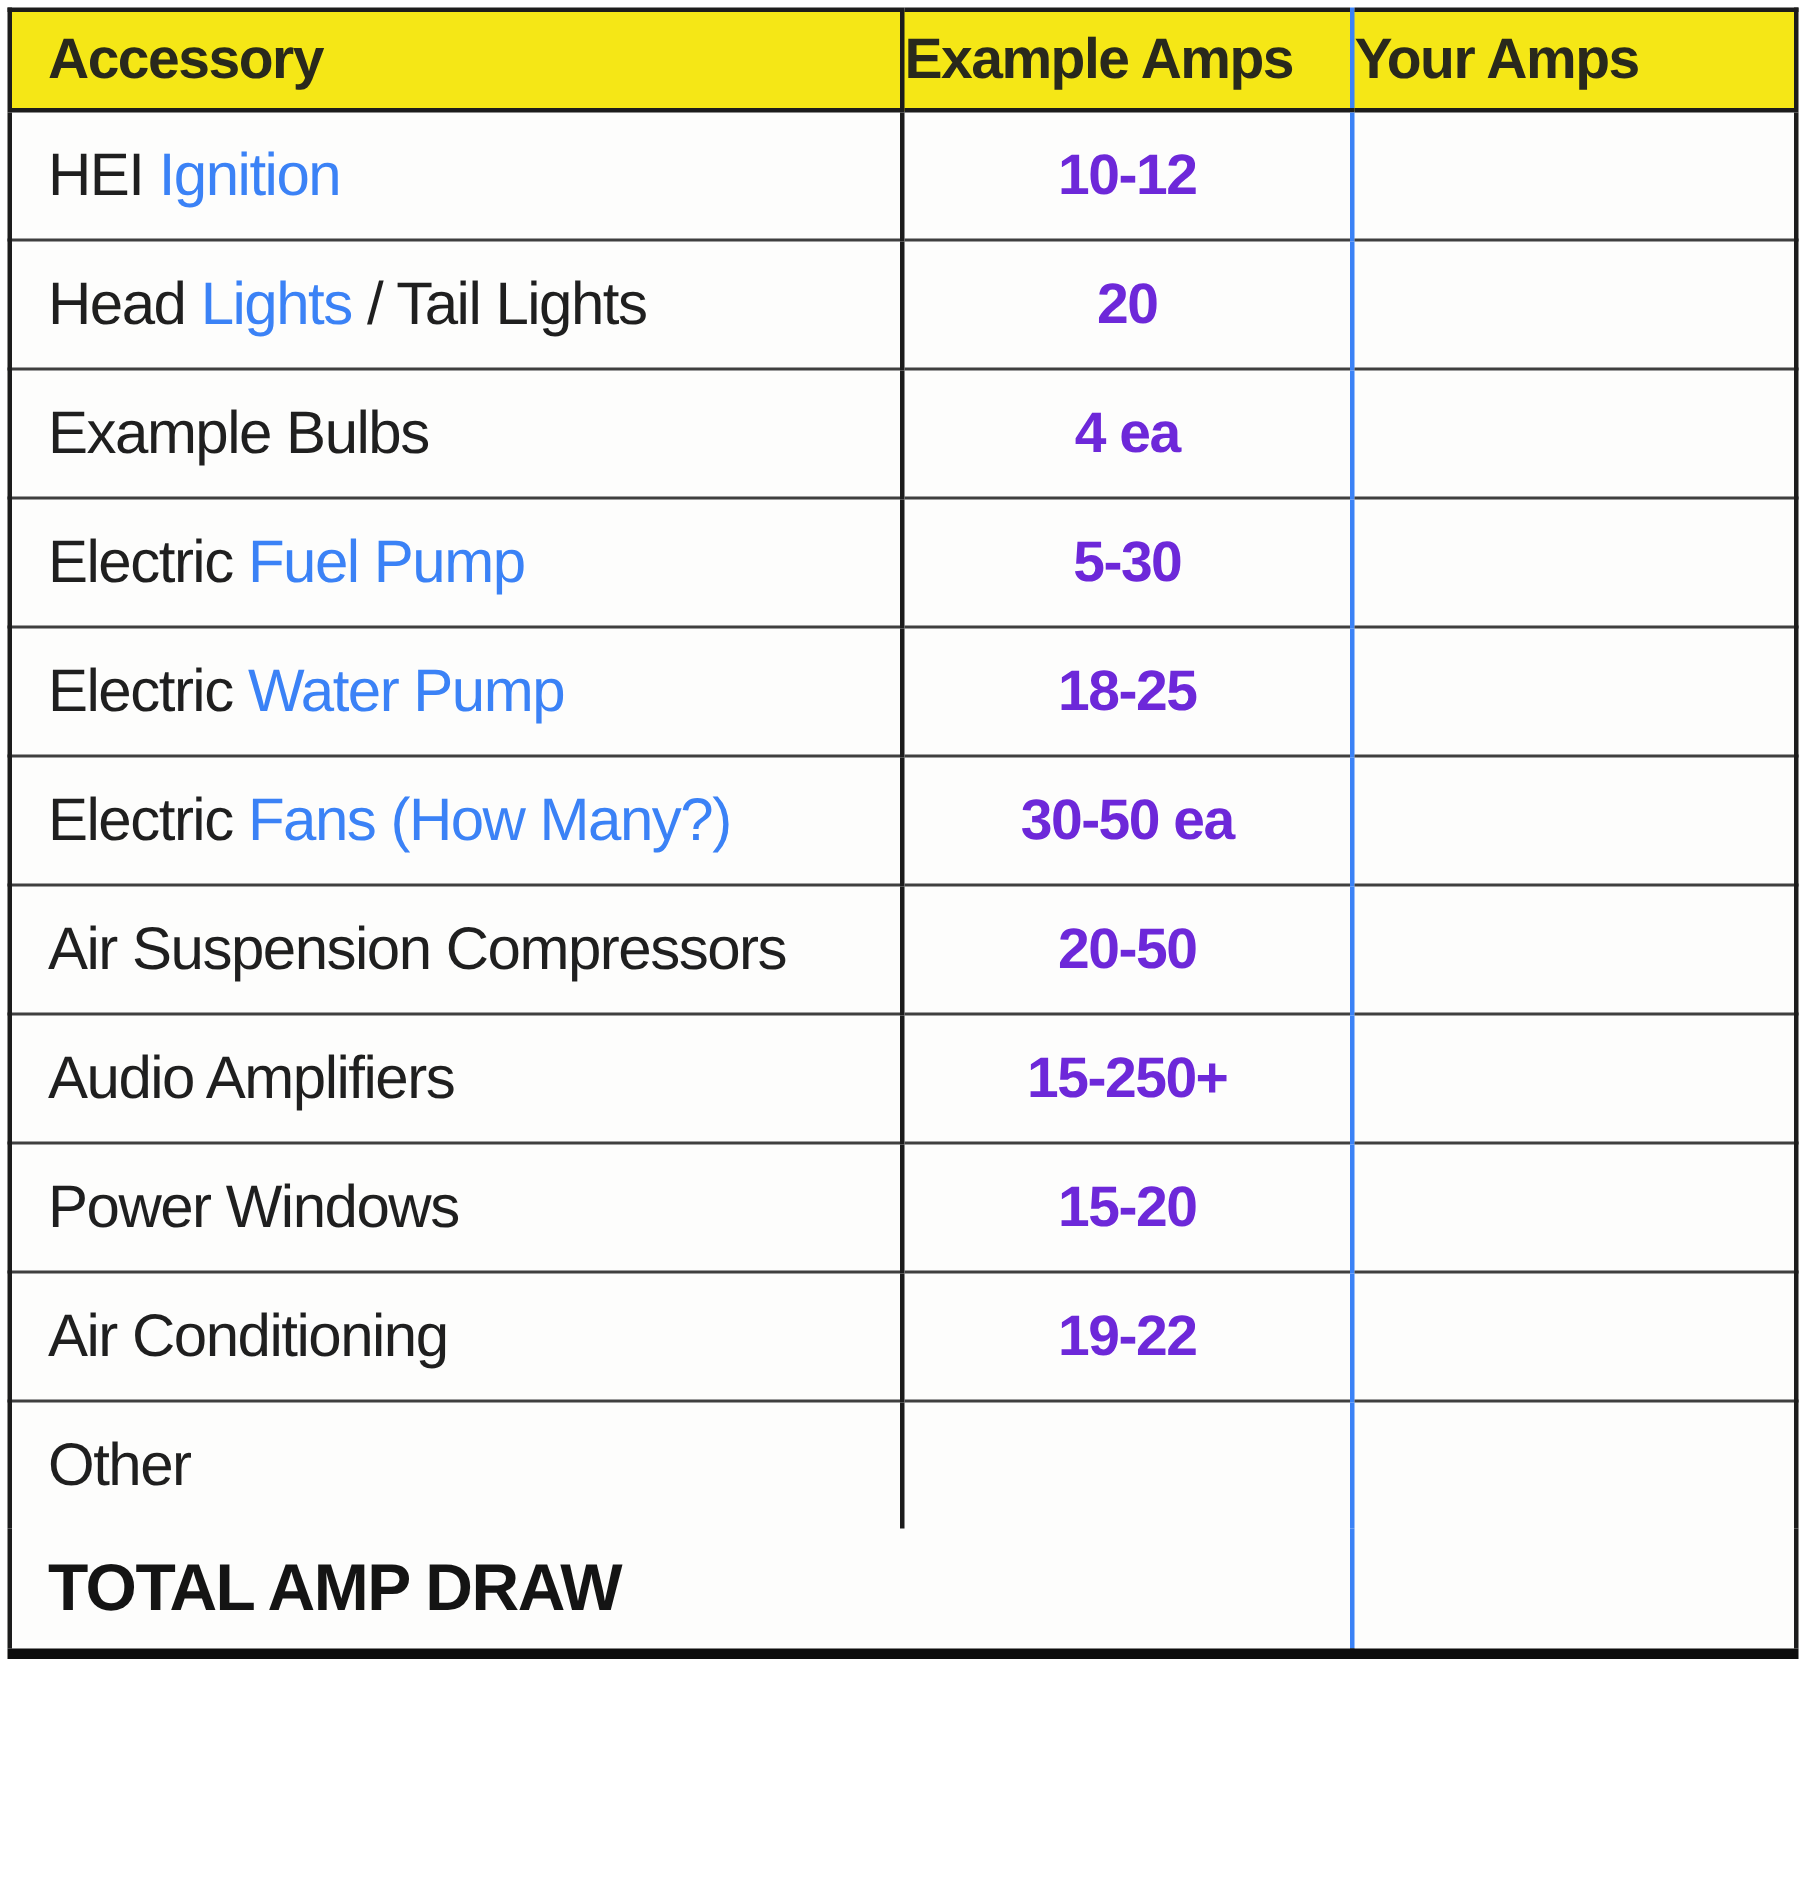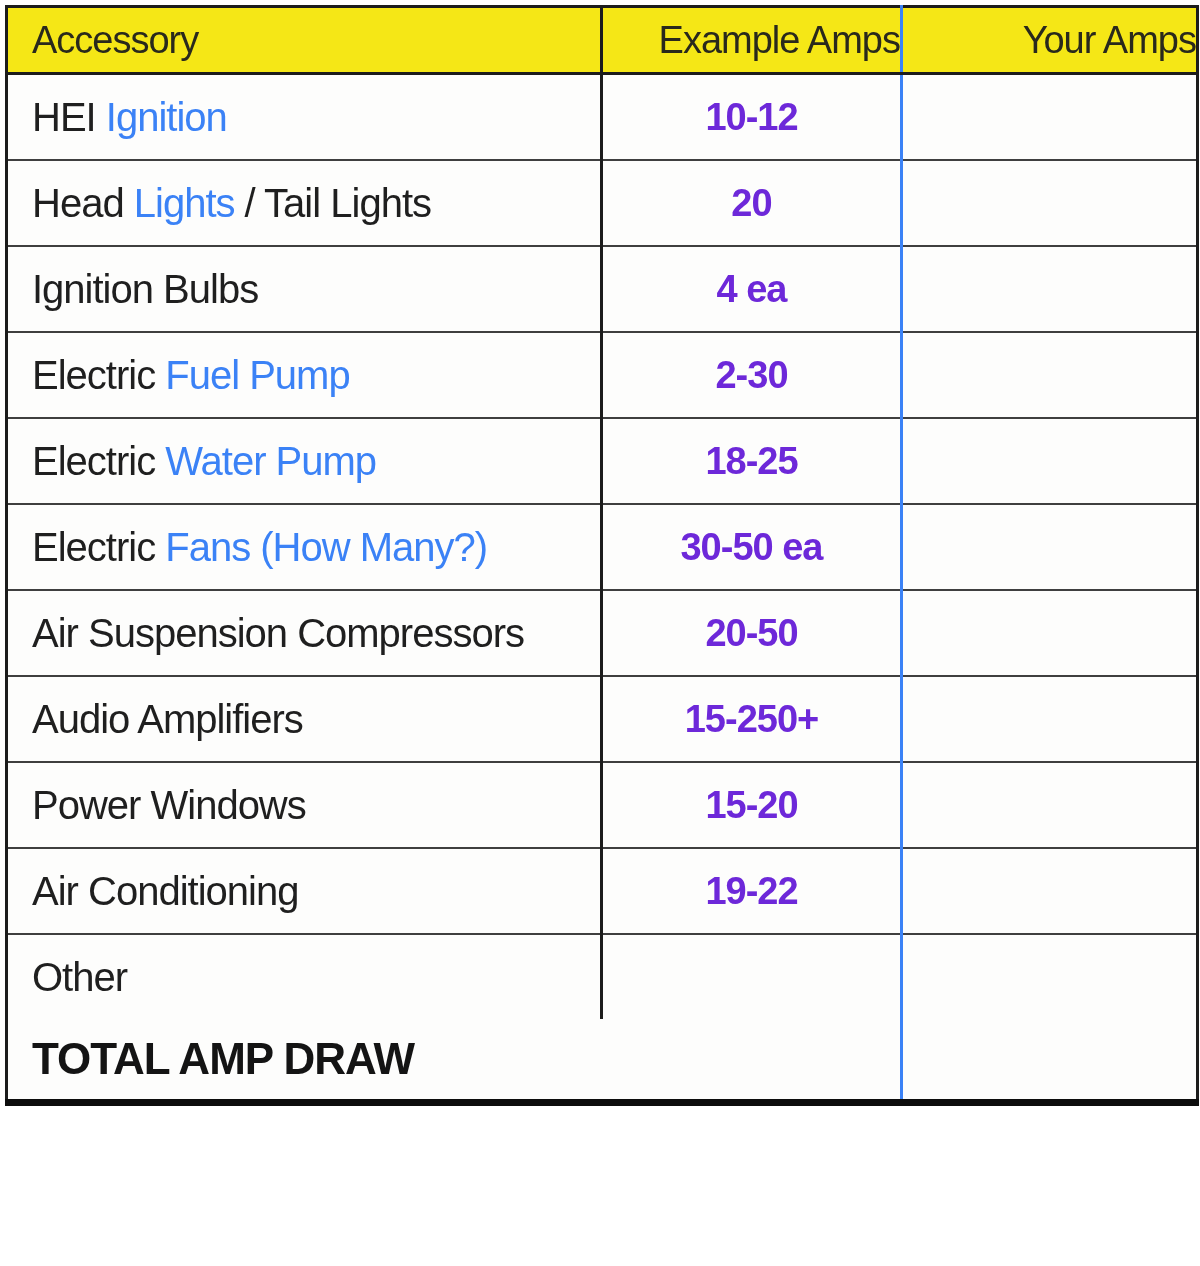--- a/index.html
+++ b/index.html
@@ -28,31 +28,31 @@
     background: #fdfdfc;
   }
   col.c1 { width: 595px; }
   col.c2 { width: 300px; }
   col.c3 { width: 296px; }
 
   thead th {
     background: #f5e716;
     height: 64px;
     font-size: 38px;
-    font-weight: normal;
+    font-weight: bold;
     letter-spacing: -1px;
     color: #29291c;
     border-bottom: 3px solid #1c1c1c;
     padding: 0;
   }
   th.accessory-h {
     text-align: left;
     padding-left: 24px;
   }
-  th.mid, th.right { text-align: right; margin-top: 44px; }
+  th.mid, th.right { text-align: left; margin-top: 44px; }
   th.mid, td.mid { border-left: 3px solid #1c1c1c; }
   th.right, td.right { border-left: 3px solid #3b82f6; }
 
   tbody td {
     height: 84px;
     border-top: 2px solid #3f3f3f;
     padding: 0;
     font-size: 40px;
     letter-spacing: -1px;
     color: #1f1f1f;
@@ -112,27 +112,27 @@
           <td class="label-cell"><span>HEI </span><span class="red-bold">Ignition</span></td>
           <td class="amps-cell mid">10-12</td>
           <td class="your-cell right"></td>
         </tr>
         <tr>
           <td class="label-cell"><span>Head </span><span class="red-bold">Lights</span><span> / Tail Lights</span></td>
           <td class="amps-cell mid">20</td>
           <td class="your-cell right"></td>
         </tr>
         <tr>
-          <td class="label-cell"><span>Ignition Bulbs</span></td>
+          <td class="label-cell"><span>Example Bulbs</span></td>
           <td class="amps-cell mid">4 ea</td>
           <td class="your-cell right"></td>
         </tr>
         <tr>
           <td class="label-cell"><span>Electric </span><span class="red-bold">Fuel Pump</span></td>
-          <td class="amps-cell mid">2-30</td>
+          <td class="amps-cell mid">5-30</td>
           <td class="your-cell right"></td>
         </tr>
         <tr>
           <td class="label-cell"><span>Electric </span><span class="red-bold">Water Pump</span></td>
           <td class="amps-cell mid">18-25</td>
           <td class="your-cell right"></td>
         </tr>
         <tr>
           <td class="label-cell"><span>Electric </span><span class="red-bold">Fans (How Many?)</span></td>
           <td class="amps-cell mid">30-50 ea</td>

